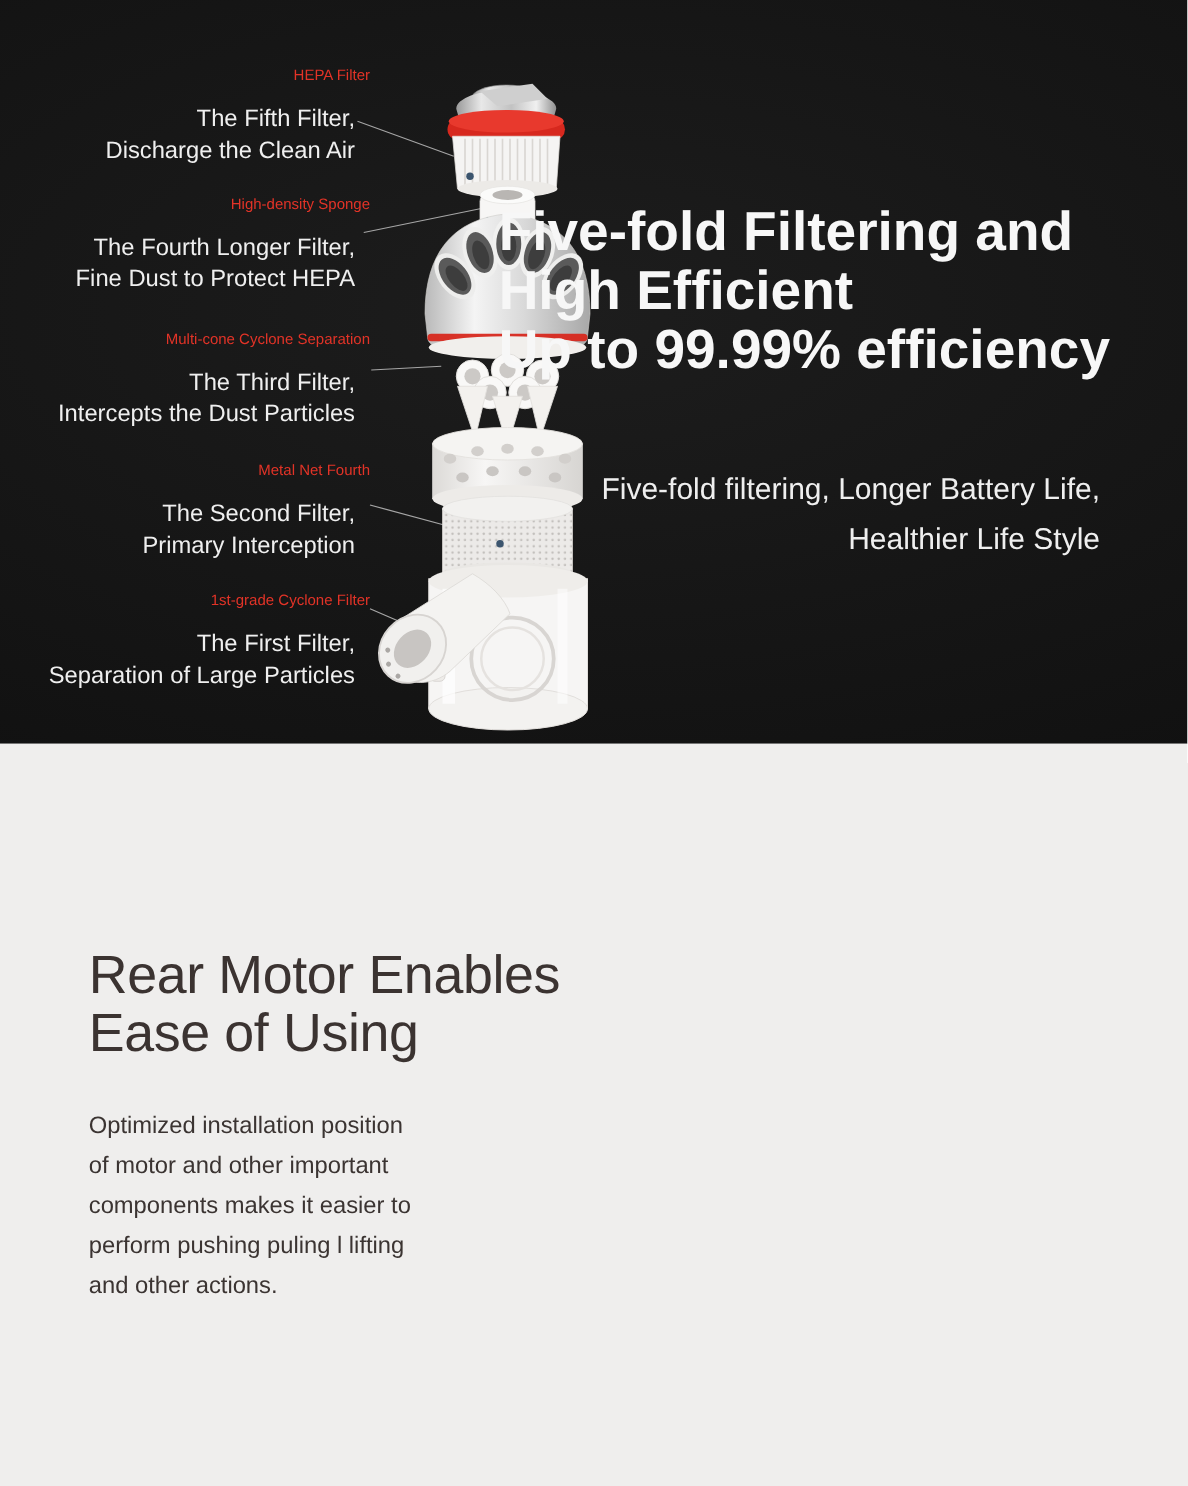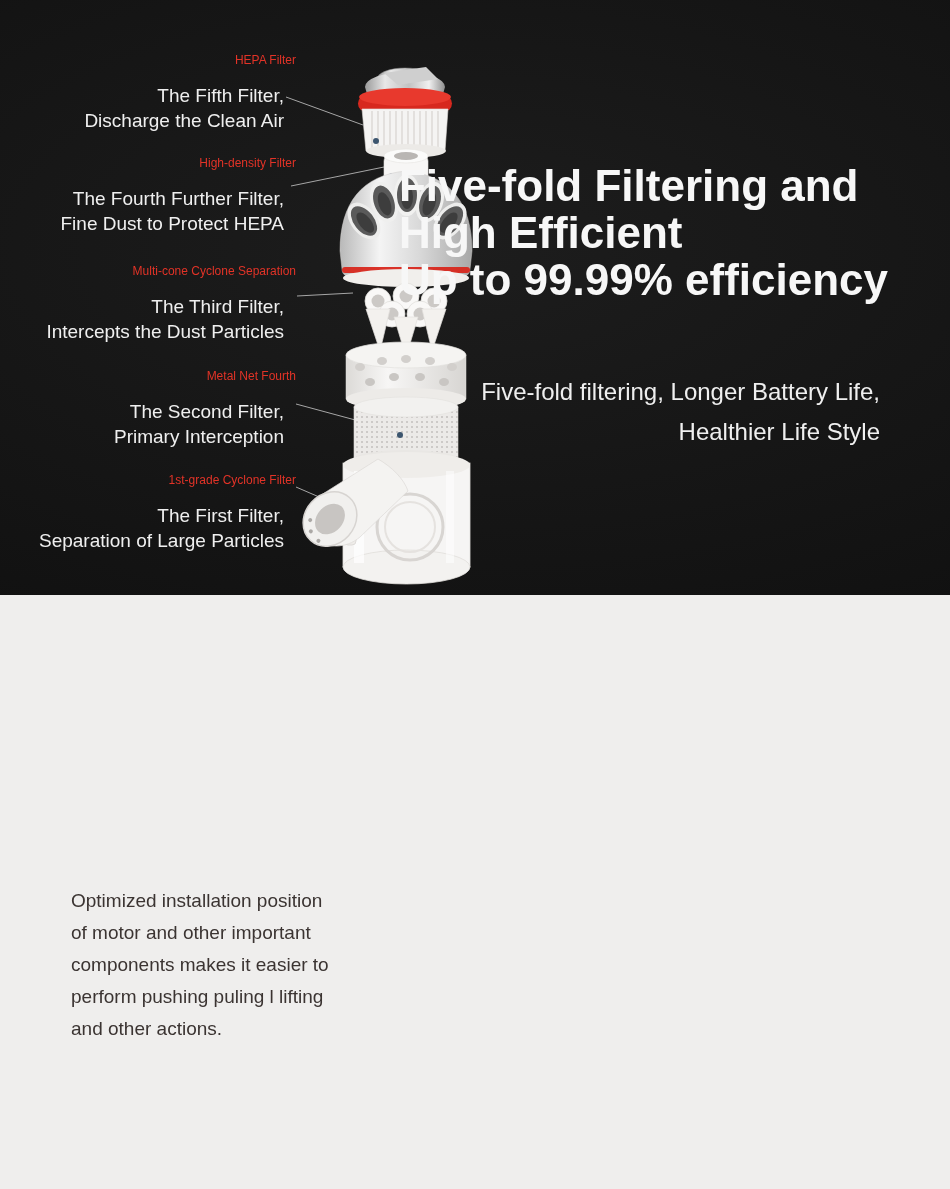--- a/index.html
+++ b/index.html
@@ -221,22 +221,22 @@
         </g>
       </g>
     </svg>
 
     <div class="callout co1">
       <p class="t">HEPA Filter</p>
       <p class="d">The Fifth Filter,
 Discharge the Clean Air</p>
     </div>
     <div class="callout co2">
-      <p class="t">High-density Filter</p>
-      <p class="d">The Fourth Further Filter,
+      <p class="t">High-density Sponge</p>
+      <p class="d">The Fourth Longer Filter,
 Fine Dust to Protect HEPA</p>
     </div>
     <div class="callout co3">
       <p class="t">Multi-cone Cyclone Separation</p>
       <p class="d">The Third Filter,
 Intercepts the Dust Particles</p>
     </div>
     <div class="callout co4">
       <p class="t">Metal Net Fourth</p>
       <p class="d">The Second Filter,
@@ -249,20 +249,22 @@
     </div>
 
     <div class="headline">Five-fold Filtering and
 High Efficient
 Up to 99.99% efficiency</div>
     <div class="subheadline">Five-fold filtering, Longer Battery Life,
 Healthier Life Style</div>
   </section>
 
   <section class="feature">
+    <h2>Rear Motor Enables
+Ease of Using</h2>
     <p class="body">Optimized installation position
 of motor and other important
 components makes it easier to
 perform pushing puling l lifting
 and other actions.</p>
 
   </section>
 </div>
 
 </body></html>

